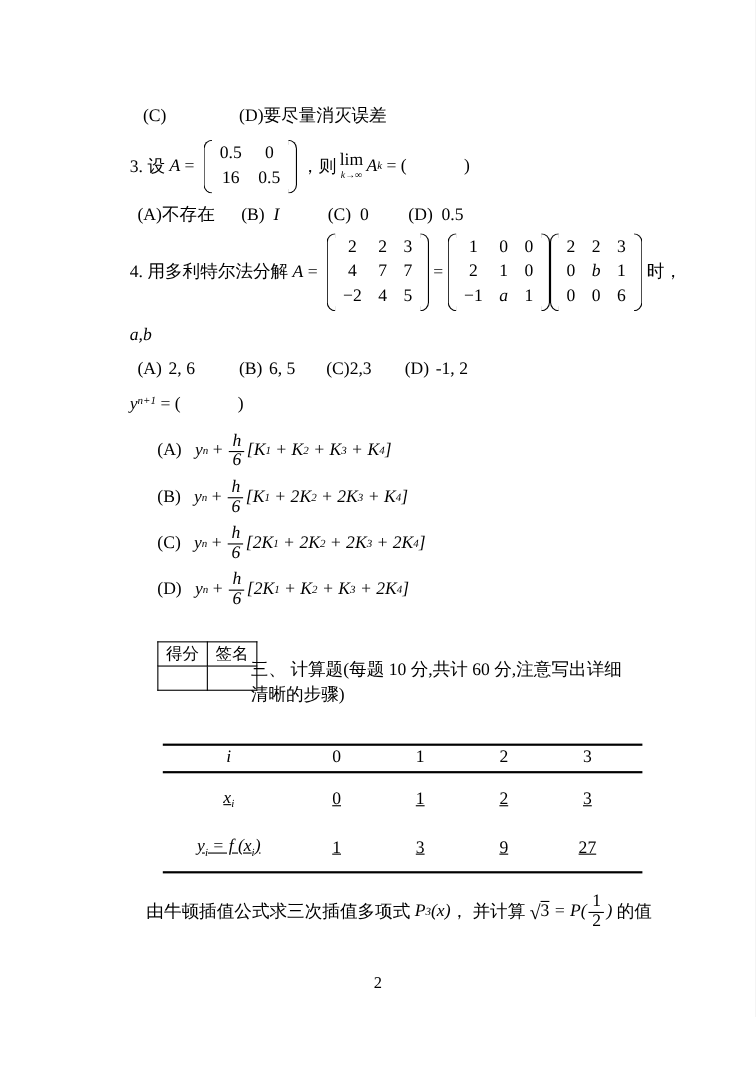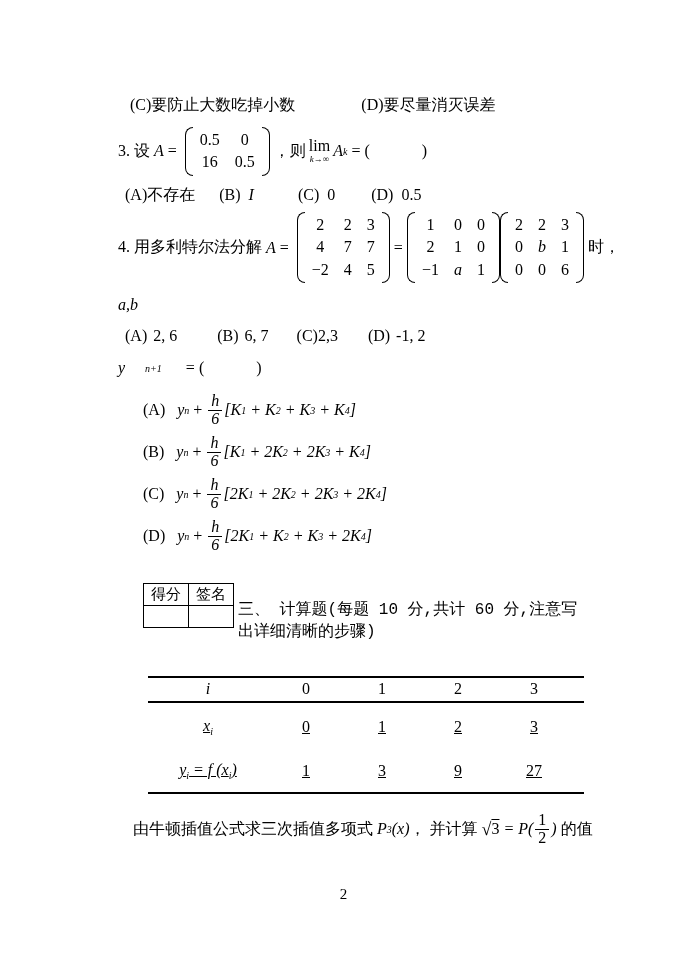--- a/index.html
+++ b/index.html
@@ -1,20 +1,20 @@
 <!DOCTYPE html>
 <html><head>
 <meta charset="utf-8">
 <style>
   html,body{margin:0;padding:0;background:#e8e8e8;}
   .page{position:relative;width:687px;height:971px;background:#ffffff;color:#000;
         font-family:"Liberation Serif","DejaVu Serif",serif;font-size:16px;overflow:hidden;}
   .abs{position:absolute;}
   .row{display:flex;align-items:center;}
-  .base{display:flex;align-items:center;gap:20px;}
+  .base{display:flex;align-items:flex-start;}
   .cn{font-size:16px;}
   .mi{font-style:italic;}
   .pre{white-space:pre;}
   .sb{font-size:10px;font-style:italic;vertical-align:-4px;}
   .sp{font-size:10px;font-style:italic;vertical-align:6px;}
   
   .frac{display:inline-flex;flex-direction:column;align-items:center;line-height:1.05;
         font-style:italic;margin:0 2px;vertical-align:middle;}
   .frac .fn{padding:0 3px;}
   .frac .fd{border-top:1.3px solid #000;padding:0 3px;}
@@ -49,21 +49,20 @@
   .sec3{line-height:22px;}
 </style>
 </head>
 <body>
 
 <div class="page">
 
   <div class="abs optline" style="left:130px;top:95px;">
     <span class="opt">
         <span class="cn">(C)</span>
-        <span class="cn">要防止大数吃掉小数</span>
       </span>
     <span class="opt" style="margin-left:66px;">
         <span class="cn">(D)</span>
         <span class="cn">要尽量消灭误差</span>
       </span>
   </div>
 
   <div class="abs row" style="left:118px;top:127px;">
     <span class="cn pre">3. 设 </span>
     <span class="mi">A</span>
@@ -164,21 +163,21 @@
     <span class="mi">a,b</span>
   </div>
 
   <div class="abs optline" style="left:125px;top:327px;">
     <span class="opt">
         <span>(A)</span>
         <span class="pre" style="margin-left:6px;">2, 6</span>
       </span>
     <span class="opt" style="margin-left:40px;">
         <span>(B)</span>
-        <span class="pre" style="margin-left:6px;">6, 7</span>
+        <span class="pre" style="margin-left:6px;">6, 5</span>
       </span>
     <span class="opt" style="margin-left:28px;">
         <span>(C)</span>
         <span>2,3</span>
       </span>
     <span class="opt" style="margin-left:30px;">
         <span>(D)</span>
         <span class="pre" style="margin-left:6px;">-1, 2</span>
       </span>
   </div>
@@ -278,21 +277,21 @@
       <td>得分</td>
       <td>签名</td>
     </tr>
     <tr>
       <td></td>
       <td></td>
     </tr>
   </tbody>
     </table>
 
-  <div class="abs sec3 cn" style="left:238px;top:599px;width:352px;font-family:Liberation Mono, monospace;">三、 计算题(每题 10 分,共计 60 分,注意写出详细清晰的步骤)</div>
+  <div class="abs sec3 cn" style="left:228px;top:599px;width:352px;">三、 计算题(每题 10 分,共计 60 分,注意写出详细清晰的步骤)</div>
 
 
   <div class="abs dtable" style="left:148px;top:676px;width:436px;">
     <div class="dhead">
       <span class="mi">i</span>
       <span>0</span>
       <span>1</span>
       <span>2</span>
       <span>3</span>
     </div>

